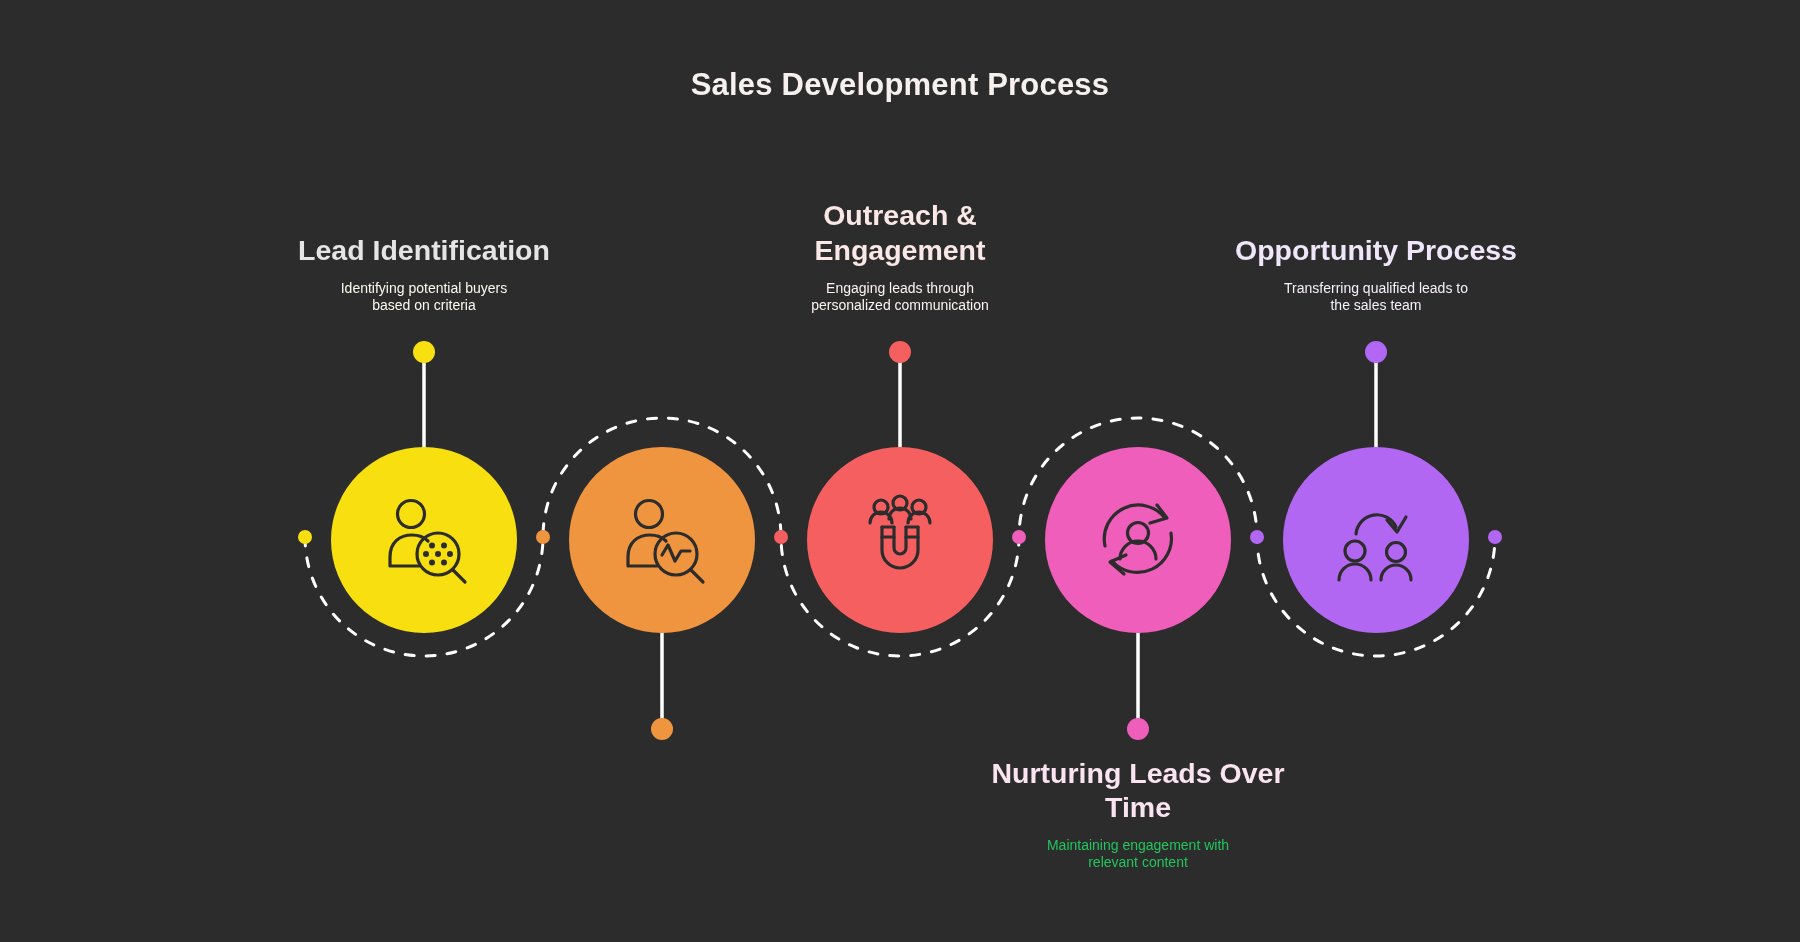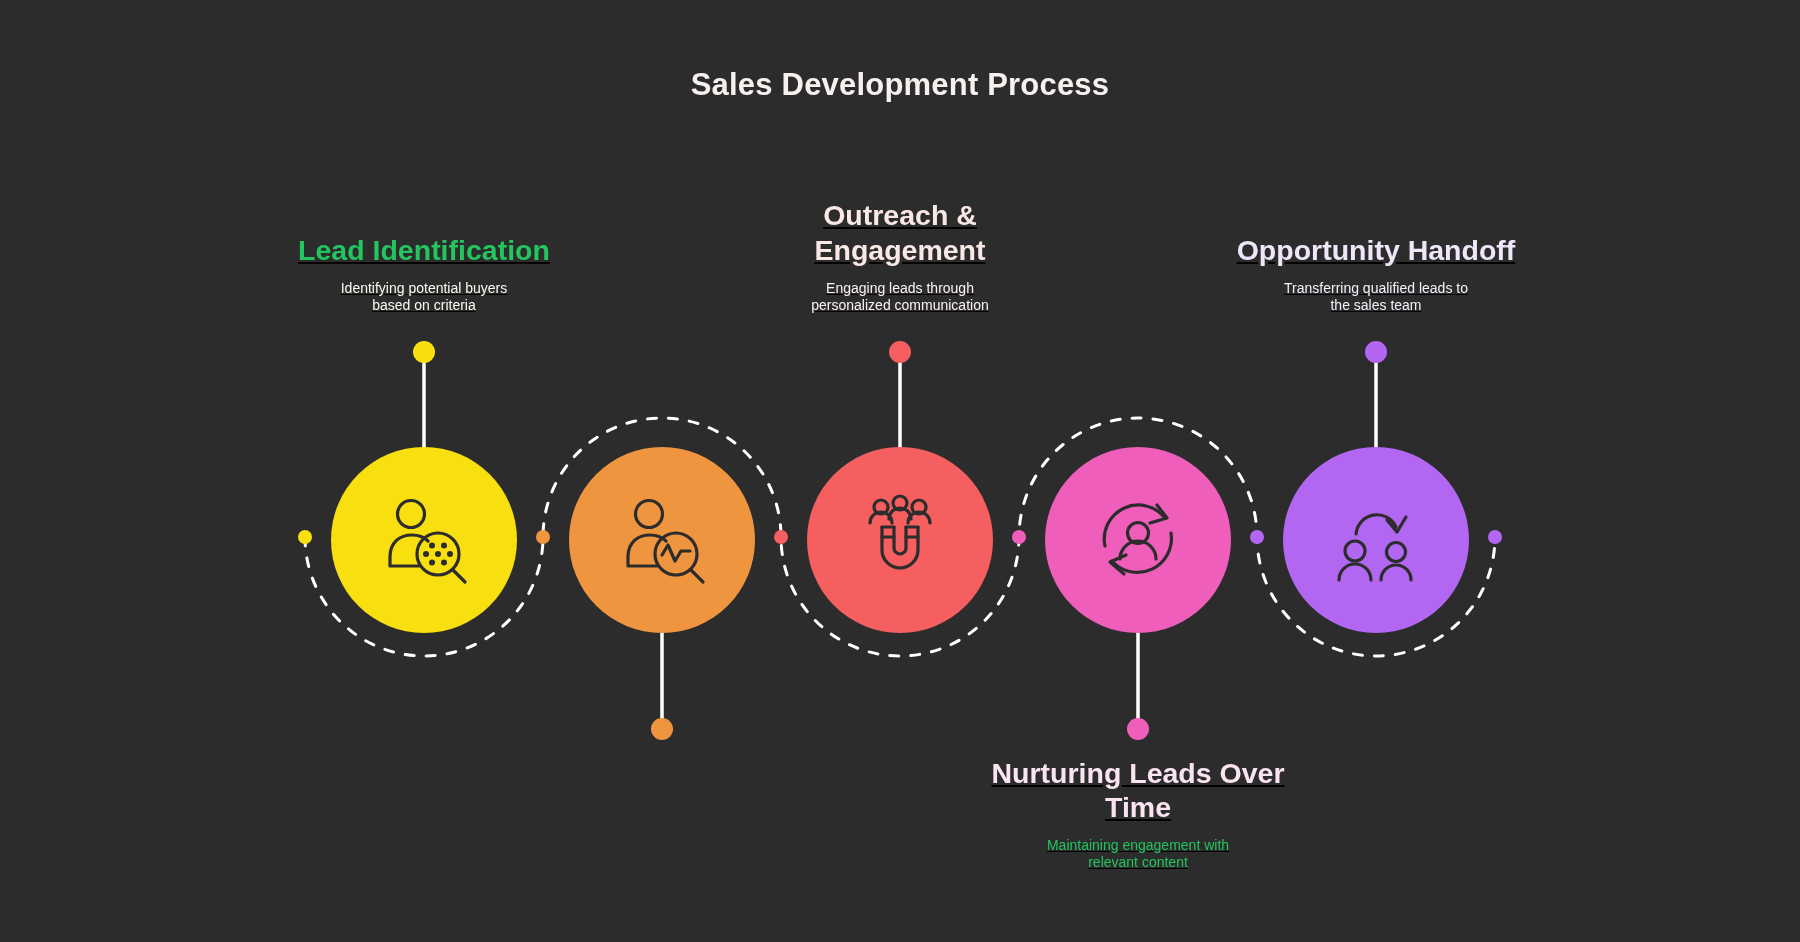--- a/index.html
+++ b/index.html
@@ -11,21 +11,21 @@
     position: relative; width: 1800px; height: 942px; overflow: hidden;
   }
   .diagram-title {
     position: absolute; top: 46px; left: 0; width: 1800px;
     text-align: center; font-size: 31px; font-weight: bold;
     letter-spacing: 0.2px;
   }
   .svg-layer { position: absolute; top: 0; left: 0; }
   .stage-label {
     position: absolute; width: 360px; text-align: center;
-    display: flex; flex-direction: column; text-decoration: underline;
+    display: flex; flex-direction: column;
   }
   .stage-label.top { bottom: 628px; justify-content: flex-end; }
   .stage-label.bottom { top: 756px; justify-content: flex-start; }
   .stage-title {
     font-size: 28.5px; font-weight: bold; line-height: 1.2;
     white-space: pre-line; margin: 0 0 13px 0;
   }
   .stage-desc {
     font-size: 14px; font-weight: normal; line-height: 1.22;
     white-space: pre-line; margin: 0;
@@ -37,34 +37,34 @@
   .s5 { left: 1196px; }
 </style>
 </head>
 <body style="background-color: rgb(45, 44, 44);">
 
 <div class="canvas">
 
   <h1 class="diagram-title" style="color: rgb(246, 241, 239);">Sales Development Process</h1>
 
   <div class="stage-label top s1">
-    <div class="stage-title" style="color: #22c55e;">Lead Identification</div>
+    <div class="stage-title" style="color: #e5e5e5;">Lead Identification</div>
     <div class="stage-desc" style="color: rgb(252, 250, 239);">Identifying potential buyers
 based on criteria</div>
   </div>
 
   <div class="stage-label top s3">
     <div class="stage-title" style="color: rgb(250, 232, 230);">Outreach &amp;
 Engagement</div>
     <div class="stage-desc" style="color: rgb(252, 243, 242); text-align: center;">Engaging leads through
 personalized communication</div>
   </div>
 
   <div class="stage-label top s5">
-    <div class="stage-title" style="color: rgb(239, 231, 249);">Opportunity Handoff</div>
+    <div class="stage-title" style="color: rgb(239, 231, 249);">Opportunity Process</div>
     <div class="stage-desc" style="color: rgb(245, 240, 251);">Transferring qualified leads to
 the sales team</div>
   </div>
 
 
   <div class="stage-label bottom s4">
     <div class="stage-title" style="color: rgb(250, 228, 241);">Nurturing Leads Over
 Time</div>
     <div class="stage-desc" style="color: #22c55e;">Maintaining engagement with
 relevant content</div>

